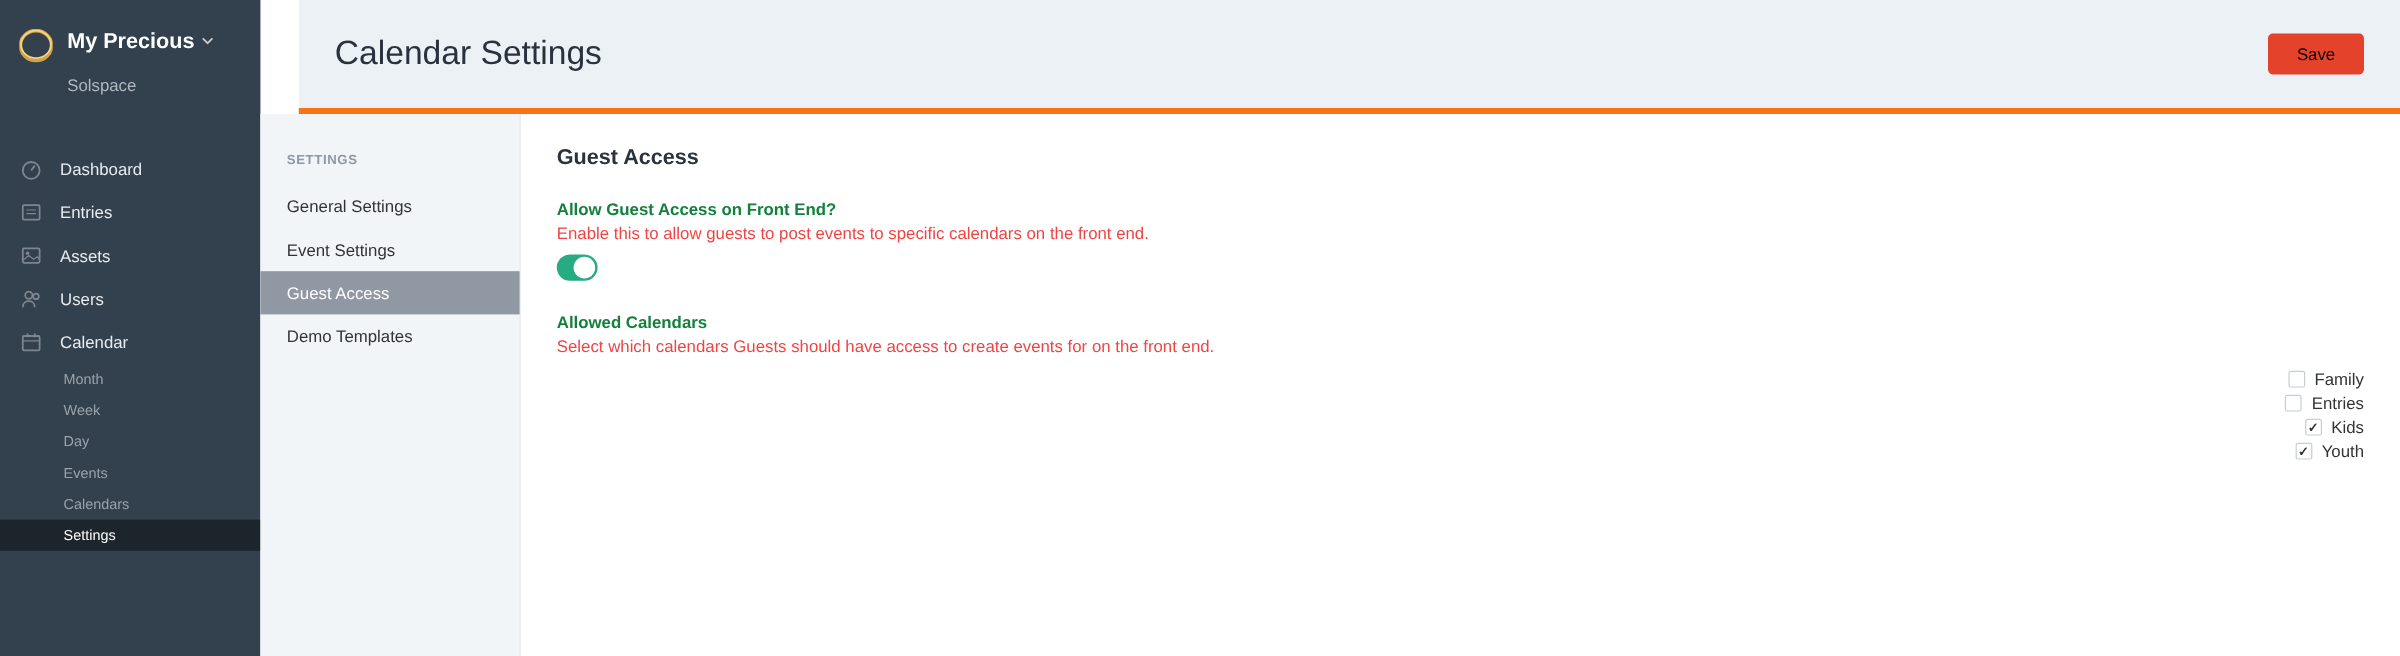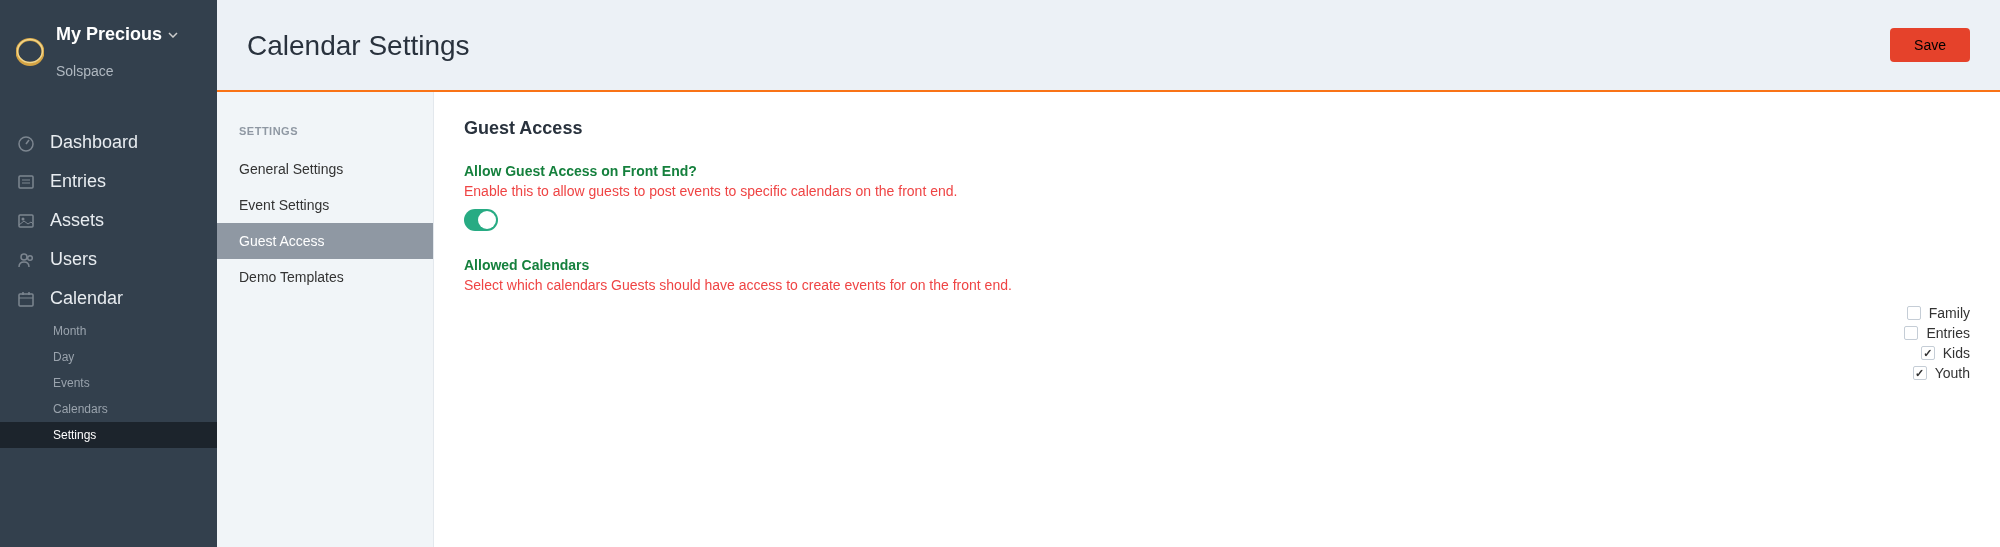--- a/index.html
+++ b/index.html
@@ -22,21 +22,21 @@
       width: 217px;
       background: #33404d;
       color: #fff;
       flex-shrink: 0;
       display: flex;
       flex-direction: column;
     }
     .brand-area {
       padding: 24px 16px 24px 16px;
       display: flex;
-      align-items: center;
+      align-items: flex-start;
     }
     .brand-ring {
       width: 28px;
       height: 28px;
       margin-right: 12px;
       flex-shrink: 0;
     }
     .brand-text {
       display: flex;
       flex-direction: column;
@@ -59,21 +59,21 @@
       font-size: 14px;
       color: #b0b8c0;
       margin-top: 18px;
     }
     .nav-item {
       display: flex;
       align-items: center;
       padding: 9px 16px;
       color: #e8ecf0;
       cursor: pointer;
-      font-size: 18px;
+      font-size: 14px;
     }
     .nav-icon {
       width: 20px;
       height: 18px;
       margin-right: 14px;
       display: flex;
       align-items: center;
       justify-content: center;
       color: #7d8690;
     }
@@ -208,25 +208,26 @@
     }
     
     
     .right-pane {
       flex: 1;
       display: flex;
       flex-direction: column;
     }
     .header-wrap {
       background: #ecf1f6;
-      border-bottom: 2px solid #f97316;
+      border-bottom: 5px solid #f97316;
       padding: 28px 30px;
       display: flex;
-      align-items: flex-end;
+      align-items: flex-start;
       justify-content: space-between;
+      margin-left: 32px;
     }
     .below-header {
       display: flex;
       flex: 1;
     }
   </style>
 </head>
 <body>
 
 <div class="sidebar-primary">
@@ -296,20 +297,21 @@
       <svg width="18" height="18" viewBox="0 0 18 18">
           <rect x="2" y="4" width="14" height="12" rx="1" fill="none" stroke="currentColor" stroke-width="1.5"></rect>
           <line x1="2" y1="8" x2="16" y2="8" stroke="currentColor"></line>
           <line x1="6" y1="2" x2="6" y2="5" stroke="currentColor" stroke-width="1.5"></line>
           <line x1="12" y1="2" x2="12" y2="5" stroke="currentColor" stroke-width="1.5"></line>
         </svg>
     </span>
     <span>Calendar</span>
   </div>
   <div class="nav-subitem">Month</div>
+  <div class="nav-subitem">Week</div>
   <div class="nav-subitem">Day</div>
   <div class="nav-subitem">Events</div>
   <div class="nav-subitem">Calendars</div>
   <div class="nav-subitem active">Settings</div>
 </div>
 
 <div class="right-pane">
   <div class="header-wrap">
     <h1 class="page-title">Calendar Settings</h1>
     <button class="save-btn">Save</button>

